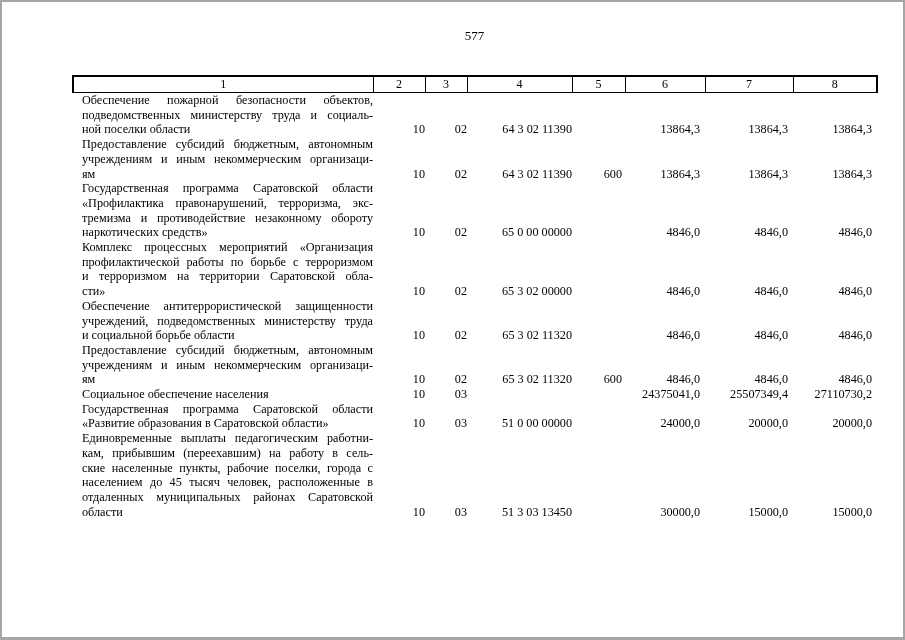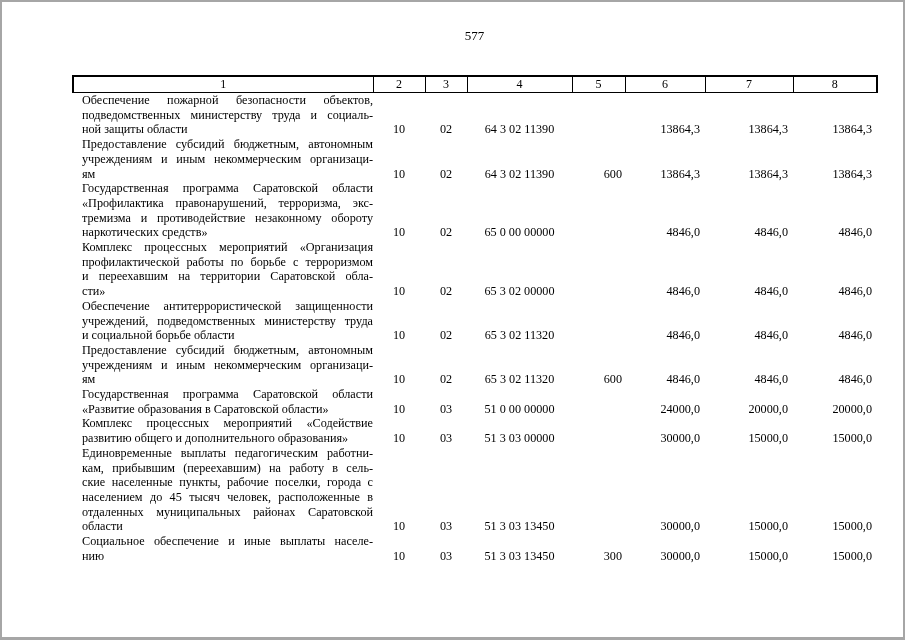--- a/index.html
+++ b/index.html
@@ -41,21 +41,21 @@
   thead td:last-child{border-right-width:2px;}
   tbody td{
     vertical-align:bottom;
     padding:0;
     font-size:12.2px;
     line-height:14.7px;
   }
   td.c1{padding-left:9px;}
   .line{text-align:justify;text-align-last:justify;}
   .line.last{text-align-last:left;}
-  td.c2,td.c3,td.c4{text-align:center;}
+  td.c2,td.c3,td.c4{text-align:right;}
   td.c5{text-align:right;padding-right:3px;}
   td.c6,td.c7,td.c8{text-align:right;padding-right:5px;margin-top:8px;}
 </style>
 </head>
 <body>
 
 <div class="page">
   <div class="pageno">577</div>
   <table class="budget">
     <colgroup>
@@ -78,21 +78,21 @@
           <td>6</td>
           <td>7</td>
           <td>8</td>
         </tr>
     </thead>
     <tbody id="tbl-body">
         <tr>
           <td class="c1">
             <div class="line">Обеспечение пожарной безопасности объектов,</div>
             <div class="line">подведомственных министерству труда и социаль-</div>
-            <div class="line last">ной защиты области</div>
+            <div class="line last">ной поселки области</div>
           </td>
           <td class="c2">10</td>
           <td class="c3">02</td>
           <td class="c4">64 3 02 11390</td>
           <td class="c5"></td>
           <td class="c6">13864,3</td>
           <td class="c7">13864,3</td>
           <td class="c8">13864,3</td>
         </tr>
         <tr>
@@ -121,21 +121,21 @@
           <td class="c4">65 0 00 00000</td>
           <td class="c5"></td>
           <td class="c6">4846,0</td>
           <td class="c7">4846,0</td>
           <td class="c8">4846,0</td>
         </tr>
         <tr>
           <td class="c1">
             <div class="line">Комплекс процессных мероприятий «Организация</div>
             <div class="line">профилактической работы по борьбе с терроризмом</div>
-            <div class="line">и переехавшим на территории Саратовской обла-</div>
+            <div class="line">и терроризмом на территории Саратовской обла-</div>
             <div class="line last">сти»</div>
           </td>
           <td class="c2">10</td>
           <td class="c3">02</td>
           <td class="c4">65 3 02 00000</td>
           <td class="c5"></td>
           <td class="c6">4846,0</td>
           <td class="c7">4846,0</td>
           <td class="c8">4846,0</td>
         </tr>
@@ -162,69 +162,55 @@
           <td class="c2">10</td>
           <td class="c3">02</td>
           <td class="c4">65 3 02 11320</td>
           <td class="c5">600</td>
           <td class="c6">4846,0</td>
           <td class="c7">4846,0</td>
           <td class="c8">4846,0</td>
         </tr>
         <tr>
           <td class="c1">
+            <div class="line last">Социальное обеспечение населения</div>
+          </td>
+          <td class="c2">10</td>
+          <td class="c3">03</td>
+          <td class="c4"></td>
+          <td class="c5"></td>
+          <td class="c6">24375041,0</td>
+          <td class="c7">25507349,4</td>
+          <td class="c8">27110730,2</td>
+        </tr>
+        <tr>
+          <td class="c1">
             <div class="line">Государственная программа Саратовской области</div>
             <div class="line last">«Развитие образования в Саратовской области»</div>
           </td>
           <td class="c2">10</td>
           <td class="c3">03</td>
           <td class="c4">51 0 00 00000</td>
           <td class="c5"></td>
           <td class="c6">24000,0</td>
           <td class="c7">20000,0</td>
           <td class="c8">20000,0</td>
-        </tr>
-        <tr>
-          <td class="c1">
-            <div class="line">Комплекс процессных мероприятий «Содействие</div>
-            <div class="line last">развитию общего и дополнительного образования»</div>
-          </td>
-          <td class="c2">10</td>
-          <td class="c3">03</td>
-          <td class="c4">51 3 03 00000</td>
-          <td class="c5"></td>
-          <td class="c6">30000,0</td>
-          <td class="c7">15000,0</td>
-          <td class="c8">15000,0</td>
         </tr>
         <tr>
           <td class="c1">
             <div class="line">Единовременные выплаты педагогическим работни-</div>
             <div class="line">кам, прибывшим (переехавшим) на работу в сель-</div>
             <div class="line">ские населенные пункты, рабочие поселки, города с</div>
             <div class="line">населением до 45 тысяч человек, расположенные в</div>
             <div class="line">отдаленных муниципальных районах Саратовской</div>
             <div class="line last">области</div>
           </td>
           <td class="c2">10</td>
           <td class="c3">03</td>
           <td class="c4">51 3 03 13450</td>
           <td class="c5"></td>
           <td class="c6">30000,0</td>
           <td class="c7">15000,0</td>
           <td class="c8">15000,0</td>
         </tr>
-        <tr>
-          <td class="c1">
-            <div class="line">Социальное обеспечение и иные выплаты населе-</div>
-            <div class="line last">нию</div>
-          </td>
-          <td class="c2">10</td>
-          <td class="c3">03</td>
-          <td class="c4">51 3 03 13450</td>
-          <td class="c5">300</td>
-          <td class="c6">30000,0</td>
-          <td class="c7">15000,0</td>
-          <td class="c8">15000,0</td>
-        </tr>
       </tbody>
   </table>
 </div>
 
 </body></html>

